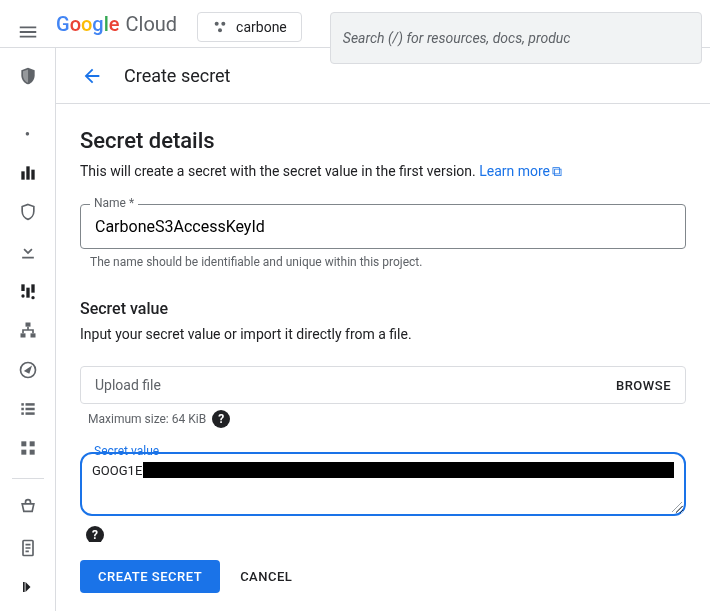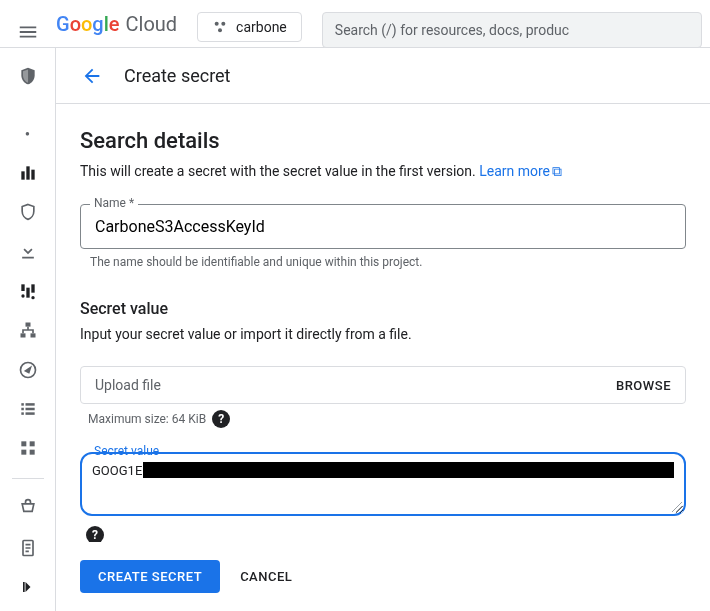--- a/index.html
+++ b/index.html
@@ -4,21 +4,21 @@
 <style>
   * { box-sizing: border-box; margin: 0; padding: 0; font-family: 'Google Sans', Roboto, Arial, sans-serif; }
   body { width: 710px; height: 611px; overflow: hidden; background: #fff; color: #202124; }
   
   .top-bar { height: 48px; display: flex; align-items: flex-start; padding: 12px 8px; border-bottom: 1px solid #dadce0; gap: 8px; }
   .hamburger { width: 40px; height: 40px; display: flex; align-items: center; justify-content: center; cursor: pointer; border-radius: 50%; }
   .logo { display: flex; align-items: center; gap: 2px; font-size: 20px; }
   .logo .g1{color:#4285F4}.logo .g2{color:#EA4335}.logo .g3{color:#FBBC05}.logo .g4{color:#4285F4}.logo .g5{color:#34A853}.logo .g6{color:#EA4335}
   .logo .cloud { color:#5f6368; margin-left:4px; font-weight:400;}
   .project-picker { display:flex; align-items:center; gap:8px; border:1px solid #dadce0; border-radius:4px; padding:6px 14px; cursor:pointer; font-size:14px; margin-left:12px;}
-  .search-box { flex:1; margin-left:12px; height:36px; border:1px solid #dadce0; border-radius:4px; background:#f1f3f4; display:flex; align-items:center; padding:0 12px; color:#5f6368; font-size:14px; min-width:0; overflow:hidden; white-space:nowrap;}
+  .search-box { flex:1; margin-left:20px; height:52px; border:1px solid #dadce0; border-radius:4px; background:#f1f3f4; display:flex; align-items:center; padding:0 12px; color:#5f6368; font-size:14px; min-width:0; overflow:hidden; white-space:nowrap;font-style:italic;}
   
   .below-top { display:flex; height: 563px; }
   .left-rail { width:56px; border-right:1px solid #dadce0; display:flex; flex-direction:column; align-items:center; padding-top:14px; gap:12px; }
   .rail-item { width:40px; height:36px; display:flex; align-items:center; justify-content:center; color:#5f6368; cursor:pointer; border-radius:4px;}
   .rail-item svg { width:20px; height:20px; }
   .rail-spacer { height: 8px; }
   .rail-divider { width: 32px; height:1px; background:#dadce0; margin:4px 0;}
   .rail-bottom { margin-top:auto; margin-bottom:10px;}
 
   .content { flex:1; display:flex; flex-direction:column; min-width:0;}
@@ -180,21 +180,21 @@
     <div class="page-header">
       <div class="back-arrow">
         <svg viewBox="0 0 24 24" width="22" height="22" fill="#1a73e8">
             <path d="M20 11H7.8l5.6-5.6L12 4l-8 8 8 8 1.4-1.4L7.8 13H20v-2z"></path>
           </svg>
       </div>
       <div class="page-title">Create secret</div>
     </div>
 
     <div class="scroll-area">
-      <div class="section-title">Search details</div>
+      <div class="section-title">Secret details</div>
       <div class="section-desc">
         <span>This will create a secret with the secret value in the first version.</span>
         <a class="learn-link"><span>Learn more</span></a><span class="ext-icon">⧉</span>
       </div>
 
       <div class="field-wrap">
         <span class="field-label req">Name</span>
         <input class="text-input" type="text" value="CarboneS3AccessKeyId" style="">
       </div>
       <div class="helper-text">The name should be identifiable and unique within this project.</div>

